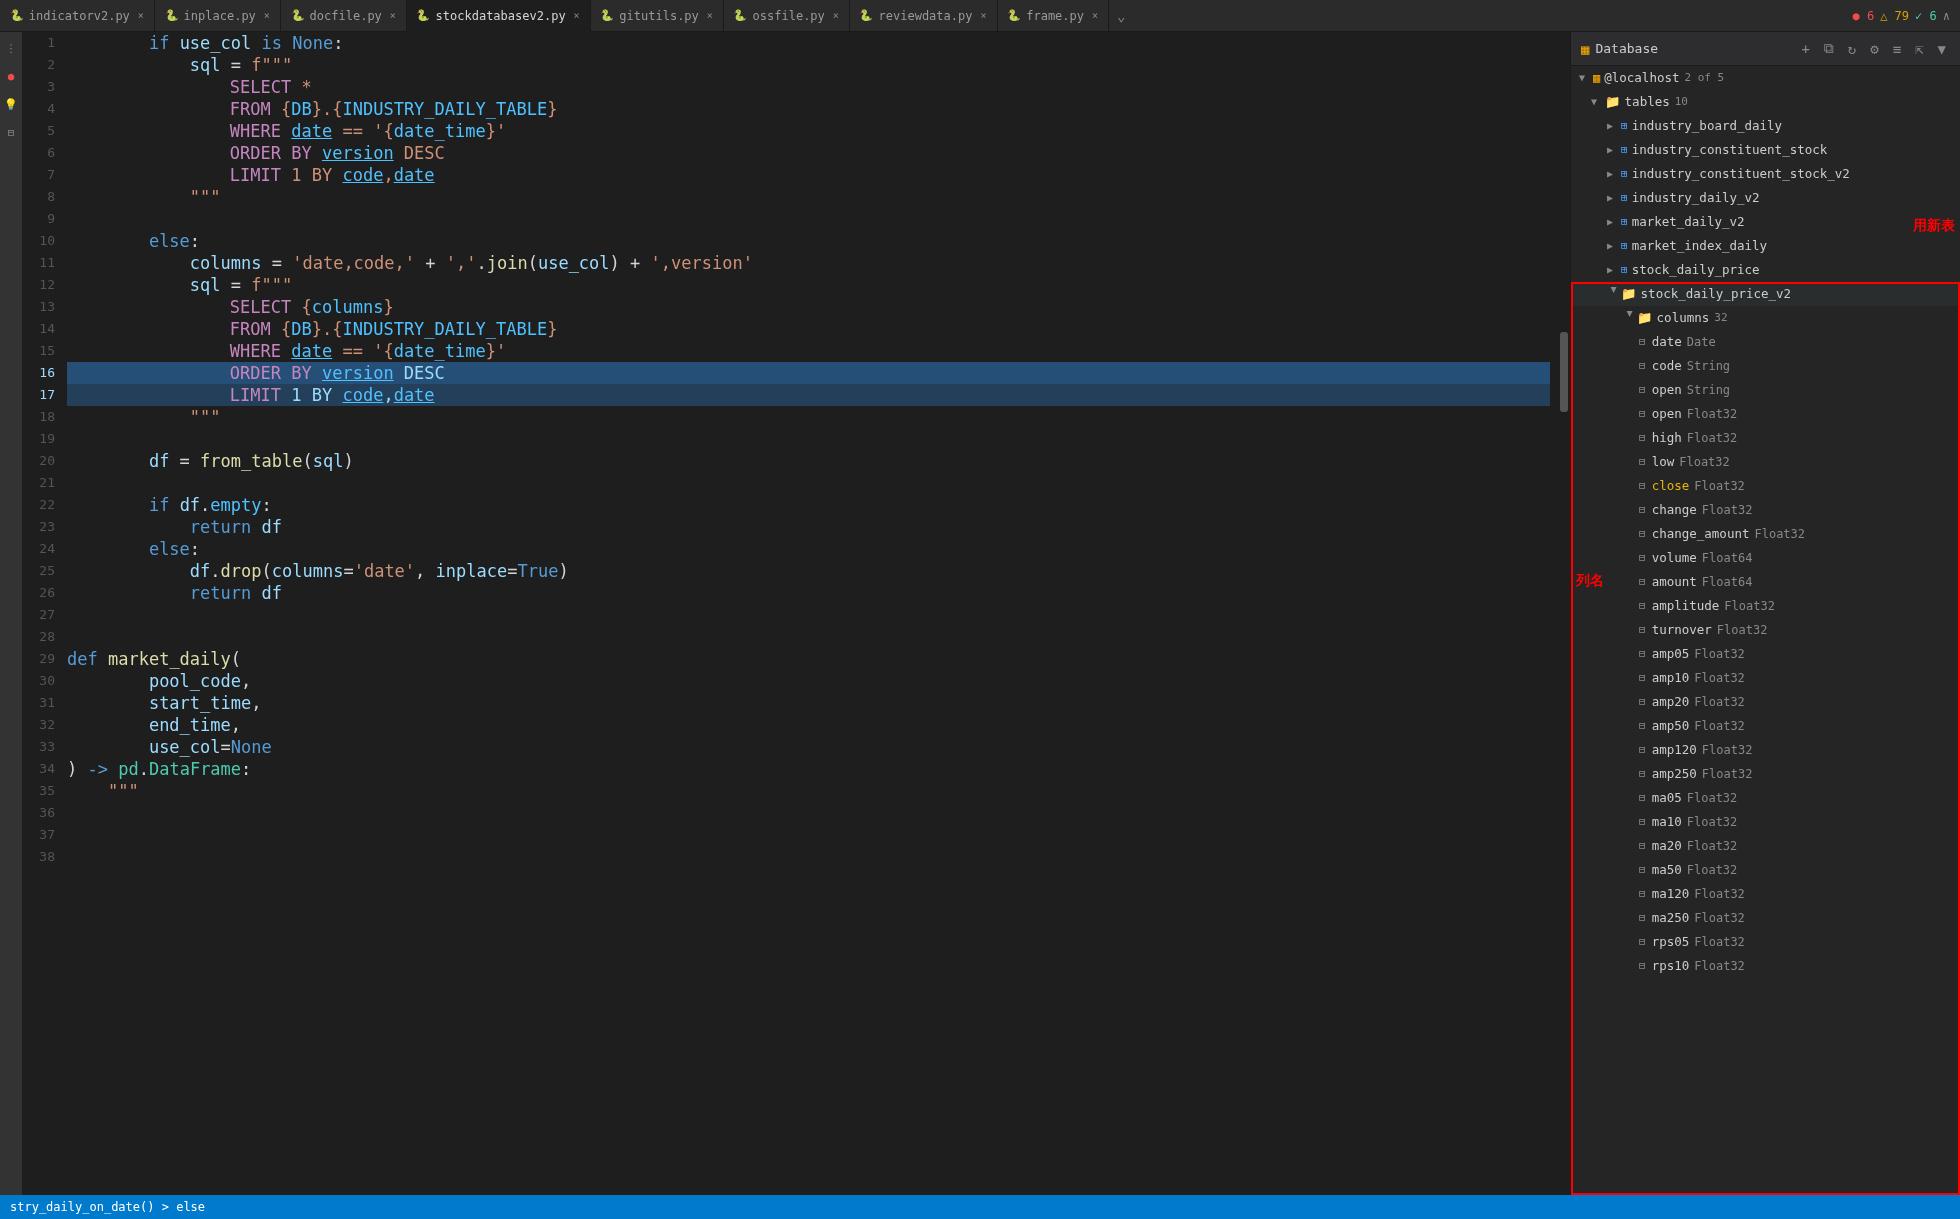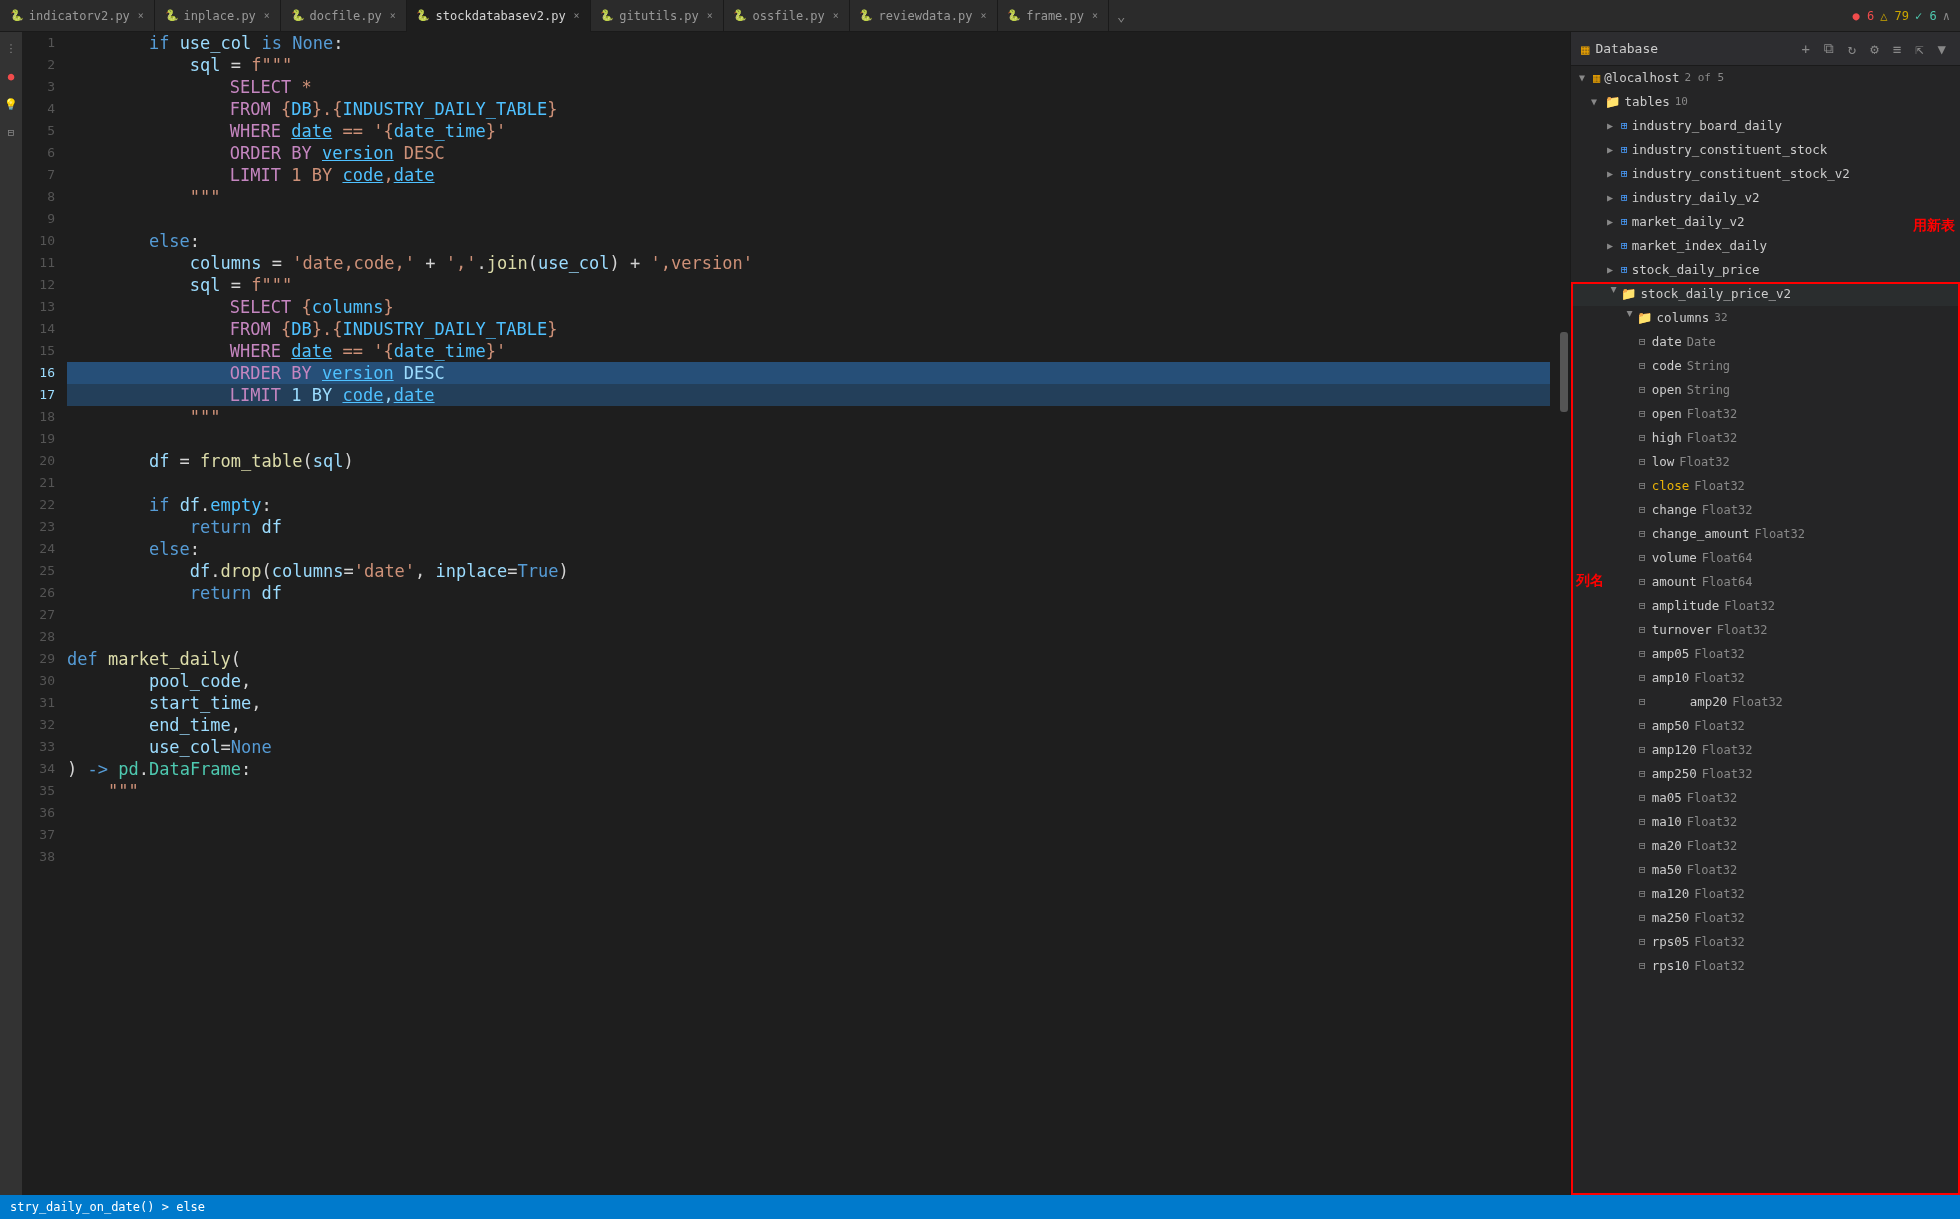--- a/index.html
+++ b/index.html
@@ -656,21 +656,21 @@
     <span style="color:#cccccc;">amp05</span>
     <span style="color:#888;font-size:12px;margin-left:5px;">Float32</span>
   </div>
           <div class="tree-item" style="padding-left: 68px;">
     <span style="color:#888;margin-right:6px;font-size:11px;">⊟</span>
     <span style="color:#cccccc;">amp10</span>
     <span style="color:#888;font-size:12px;margin-left:5px;">Float32</span>
   </div>
           <div class="tree-item" style="padding-left: 68px;">
     <span style="color:#888;margin-right:6px;font-size:11px;">⊟</span>
-    <span style="color:#cccccc;margin-left:38px;">amp20</span>
+    <span style="color:#cccccc;">amp20</span>
     <span style="color:#888;font-size:12px;margin-left:5px;">Float32</span>
   </div>
           <div class="tree-item" style="padding-left: 68px;">
     <span style="color:#888;margin-right:6px;font-size:11px;">⊟</span>
     <span style="color:#cccccc;">amp50</span>
     <span style="color:#888;font-size:12px;margin-left:5px;">Float32</span>
   </div>
           <div class="tree-item" style="padding-left: 68px;">
     <span style="color:#888;margin-right:6px;font-size:11px;">⊟</span>
     <span style="color:#cccccc;">amp120</span>

